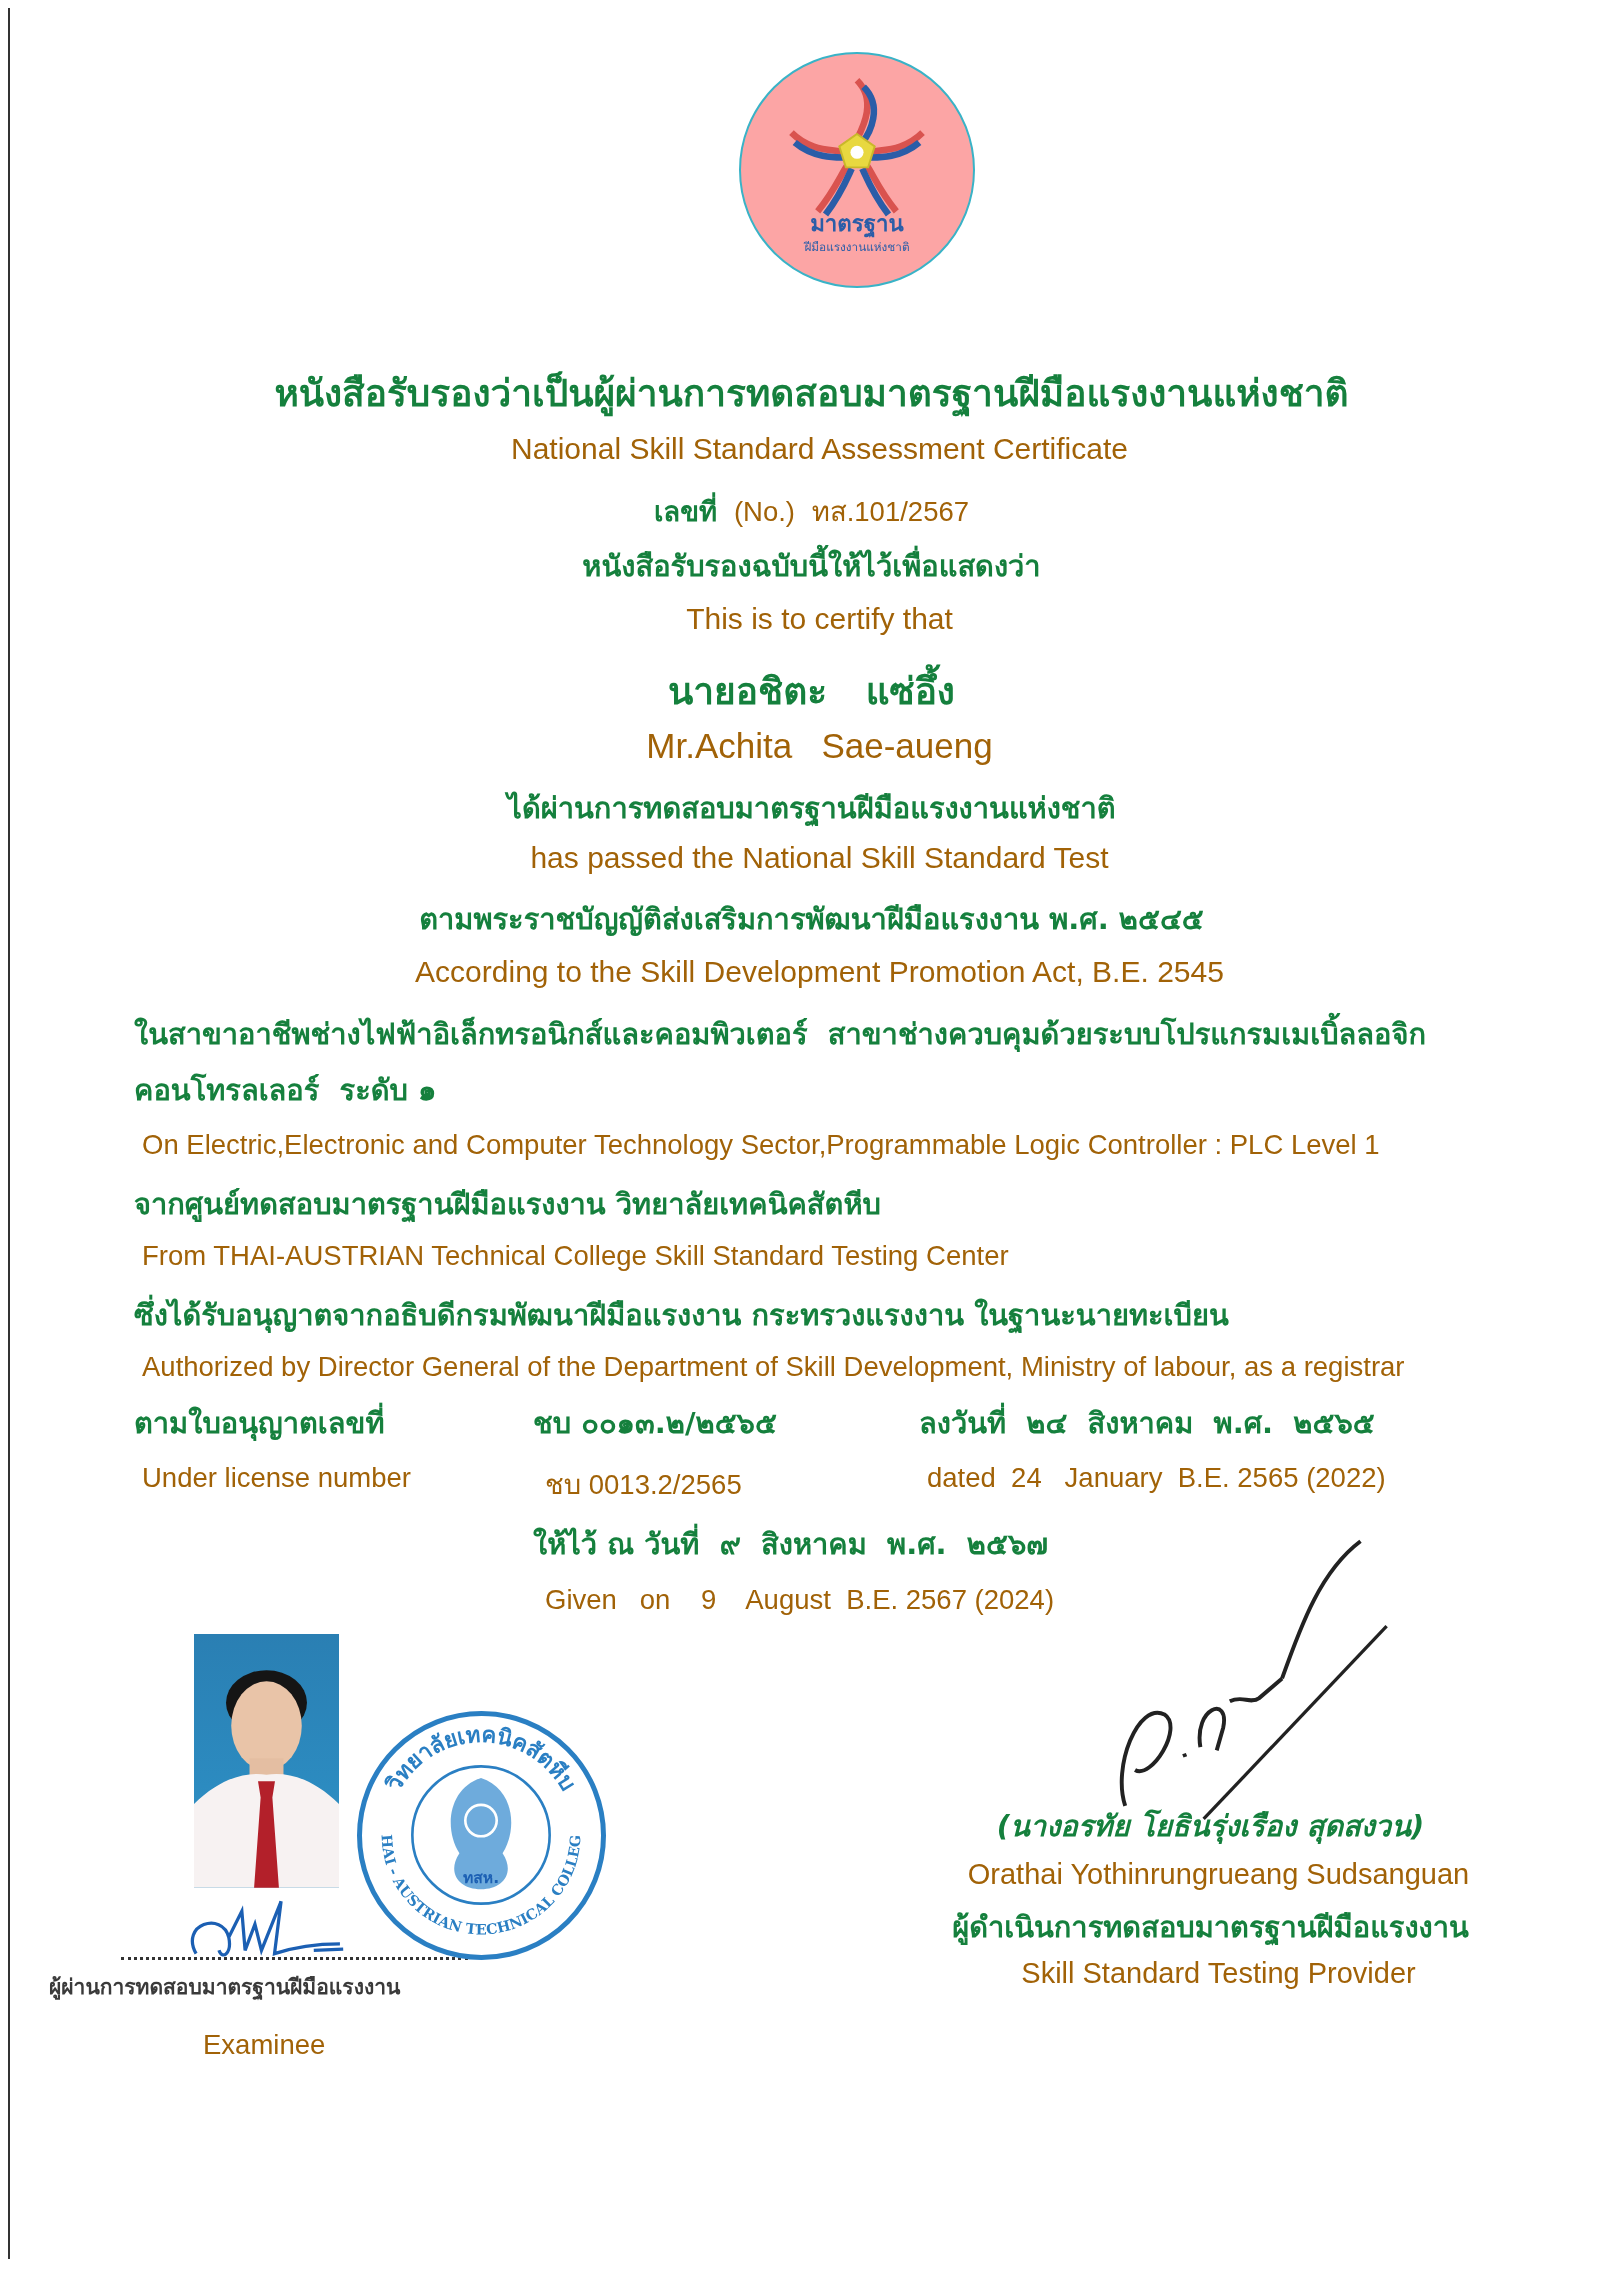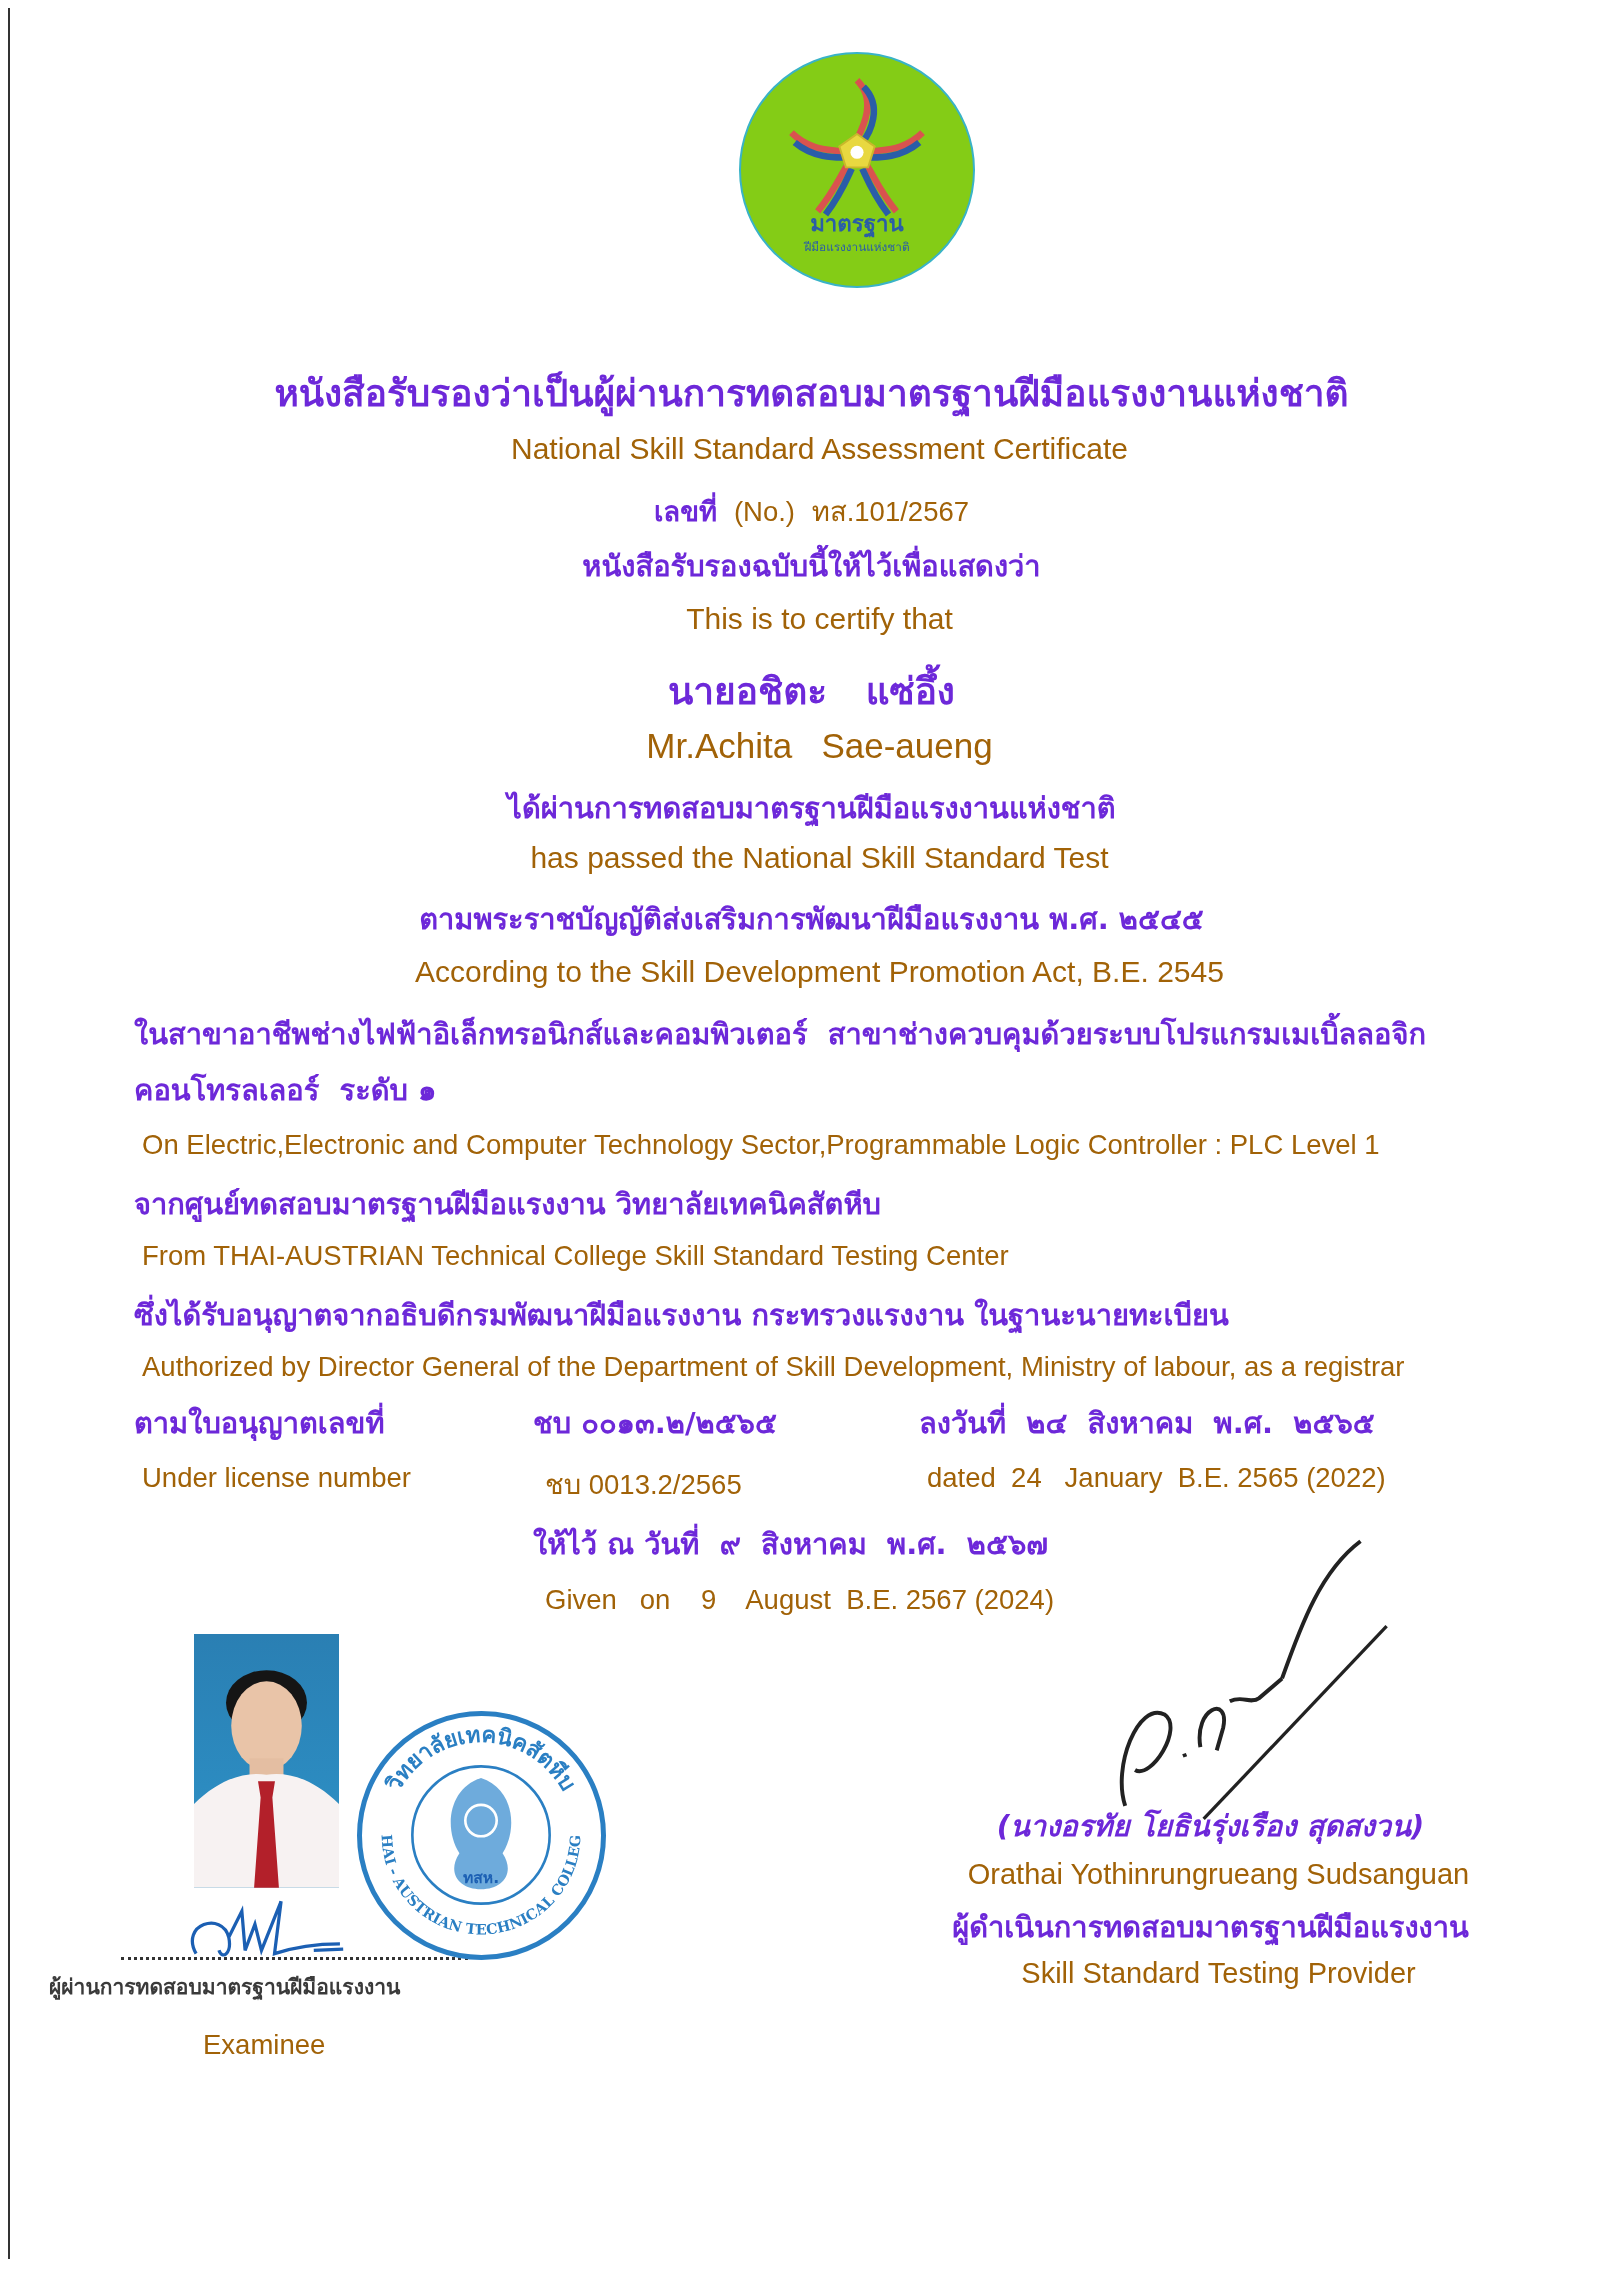--- a/index.html
+++ b/index.html
@@ -1,31 +1,31 @@
 <!DOCTYPE html>
 <html style="font-size:10.5px"><head>
 <meta charset="utf-8">
 <style>
   html, body { margin:0; padding:0; background:#fff; }
   body { width:1623px; height:2295px; position:relative; overflow:hidden;
          font-family:"DejaVu Sans", "Liberation Sans", sans-serif; color:#3a3a3a; }
   .leftline { position:absolute; left:7.9px; top:7.9px; width:2px; height:2251px; background:#333; }
   .abs { position:absolute; }
   .c { position:absolute; left:0; width:1623px; text-align:center; }
-  .th-b { font-weight:bold; color:#6d28d9; }
+  .th-b { font-weight:bold; color:#15803d; }
   .th-title { font-size:37px; }
   .th-med { font-size:29px; }
   .en { font-family:"Liberation Sans", sans-serif; color:#a16207;padding-left:8px; }
   .en-lg { font-size:30px; }
   .en-md { font-size:27.5px; }
   .name-th { font-size:37px; }
   .name-en { font-size:35px; }
   .left { position:absolute; left:134px; }
   .logo { position:absolute; left:739px; top:52px; width:236px; height:236px; border-radius:50%;
-          border:2px solid #39b3c7; box-sizing:border-box; background:#84cc16; }
+          border:2px solid #39b3c7; box-sizing:border-box; background:#fca5a5; }
   .photo { position:absolute; left:194px; top:1634px; width:145px; height:254px; background:linear-gradient(#2a7fb3,#2c8bc0 60%,#3a94c5); overflow:hidden; }
   .stamp { position:absolute; left:357px; top:1711px; width:249px; height:249px; border-radius:50%;
            border:5.2px solid #2a7fc3; box-sizing:border-box; }
   .dots { position:absolute; left:121px; top:1957px; width:347px; border-top:3.3px dotted #333; }
 </style>
 </head>
 <body>
 
 <div class="leftline"></div>
 

